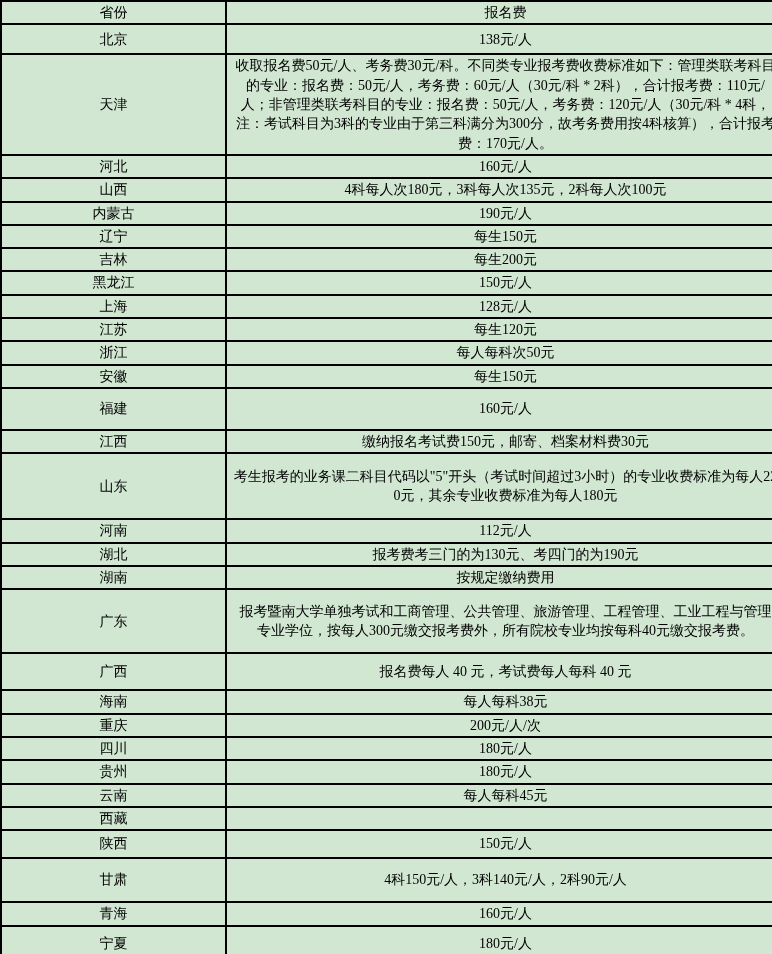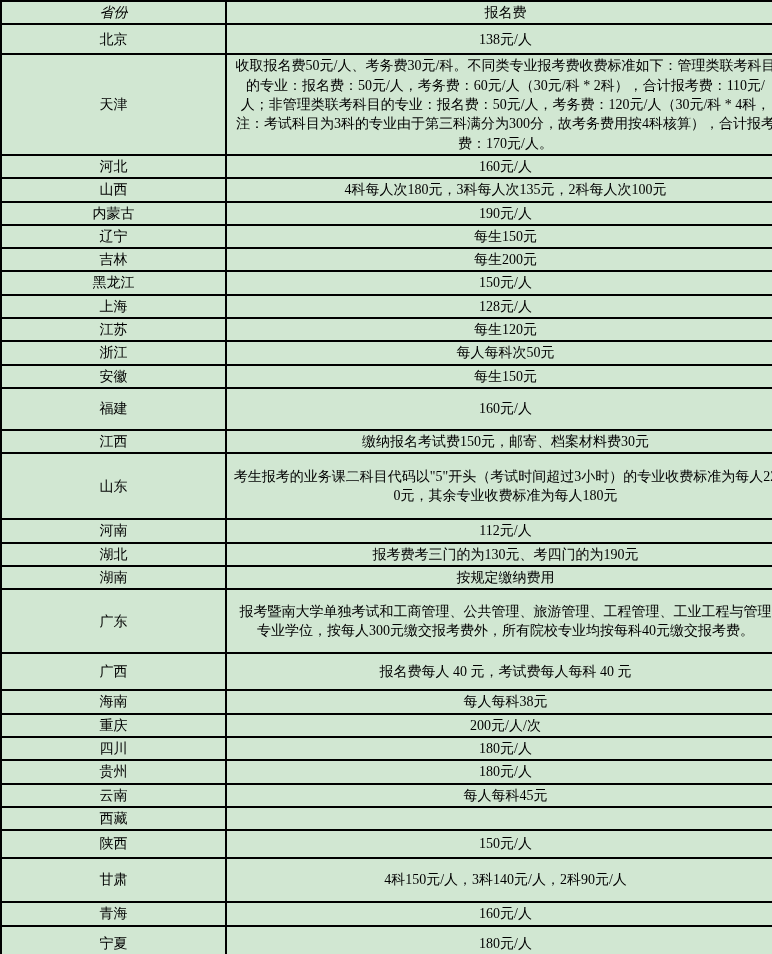--- a/index.html
+++ b/index.html
@@ -23,21 +23,21 @@
     background: var(--bg, #d1e7d2);
     border: 2px solid var(--border, #000000);
     text-align: center;
     vertical-align: middle;
     padding: 1px 6px;
     line-height: 1.38;
     font-weight: normal;
     overflow: hidden;
     word-break: break-all;
   }
-  .col-province { width: 211px; font-style: italic; }
+  .col-province { width: 211px; }
   .col-fee { width: 545px; }
 </style>
 </head>
 <body>
 
 <table class="fee-table">
   <thead>
     <tr>
       <th class="col-province">省份</th>
       <th class="col-fee">报名费</th>

